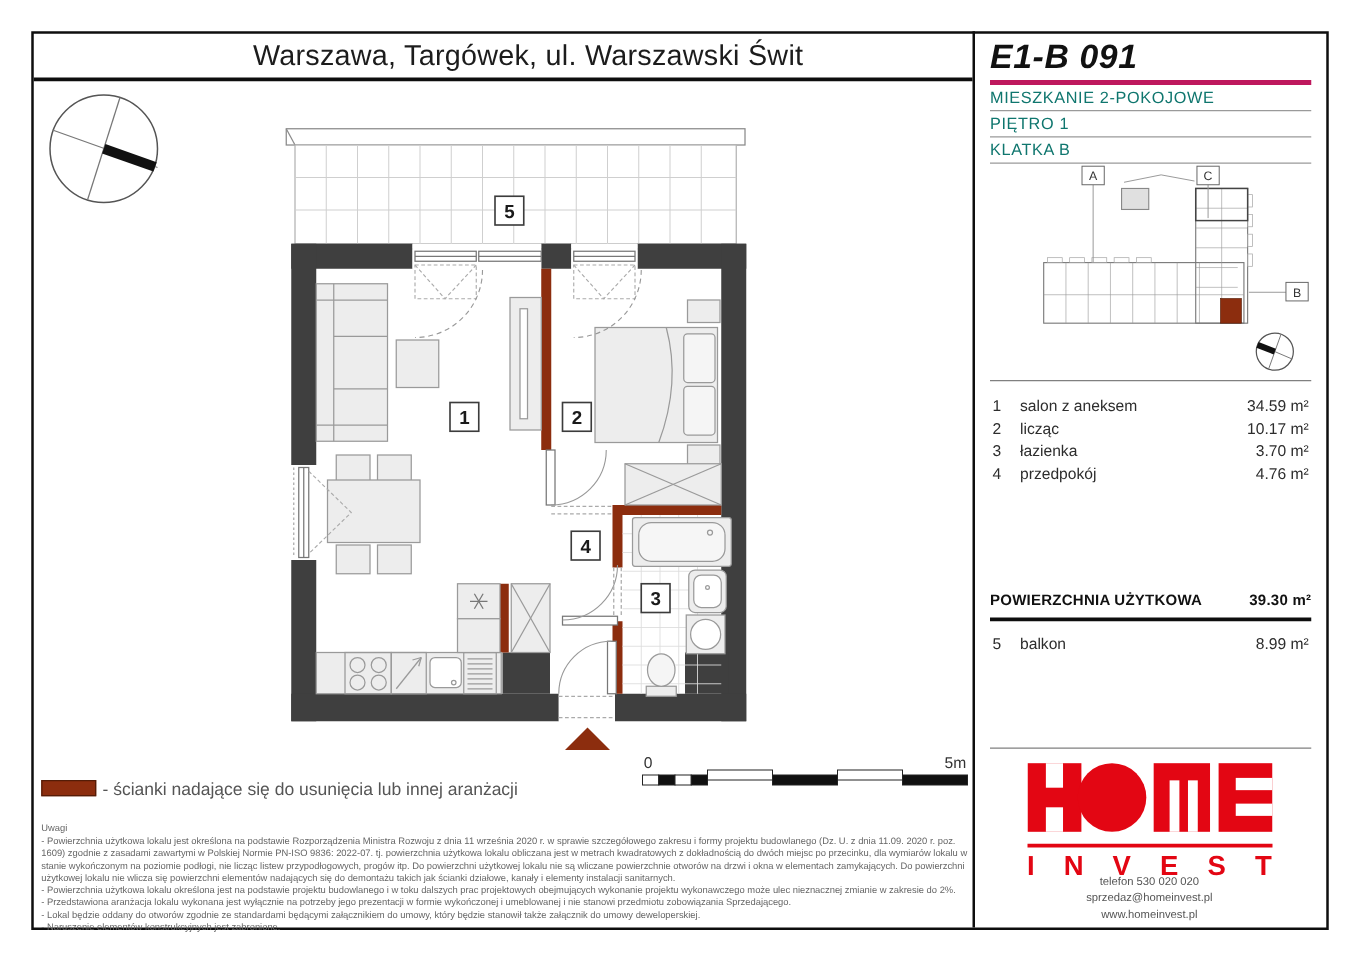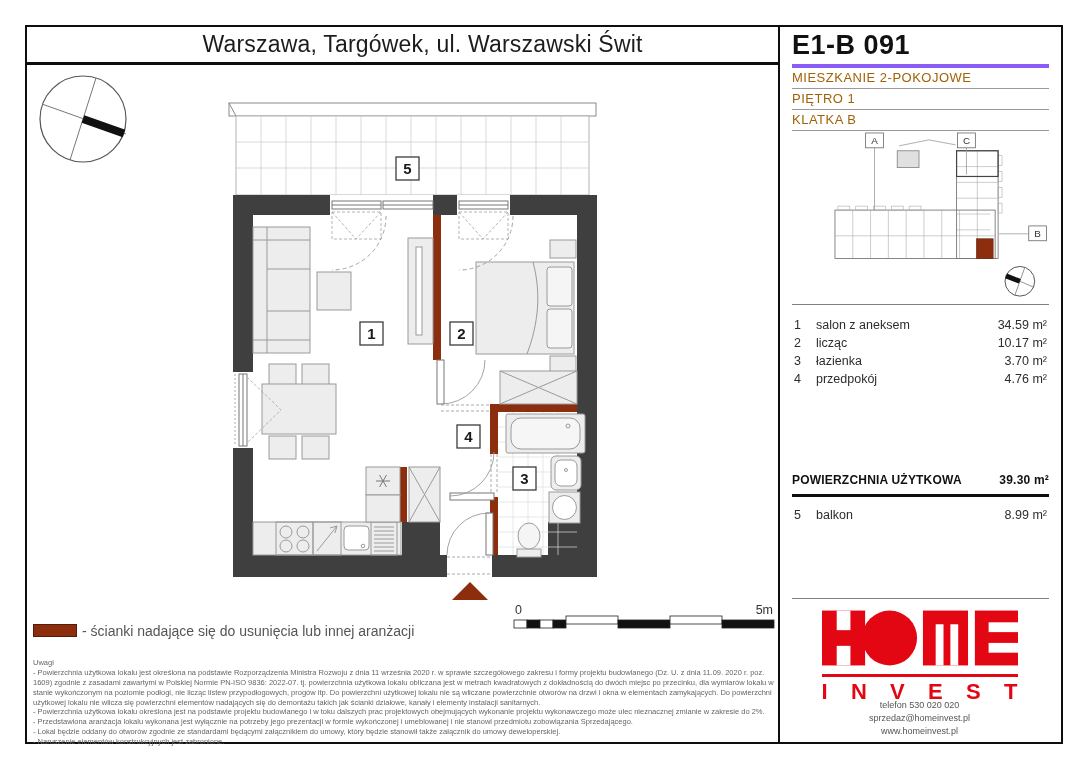--- a/index.html
+++ b/index.html
@@ -6,22 +6,22 @@
   #page{position:relative;width:1087px;height:768px;background:#fff;font-family:"Liberation Sans",sans-serif;color:#222;overflow:hidden;}
   .abs{position:absolute;}
   
   #frame{left:25px;top:25px;width:1034px;height:715px;border:2px solid #0e0e0e;}
   #vdivider{left:778px;top:25px;width:2px;height:717px;background:#0e0e0e;}
   
   #titlebar{left:27px;top:27px;width:751px;height:35px;border-bottom:3px solid #0e0e0e;display:flex;align-items:center;justify-content:center;}
   #titlebar .t{font-size:23px;font-weight:300;letter-spacing:.2px;color:#1c1c1c;margin-left:40px;}
   
   #panel{left:780px;top:27px;width:279px;height:713px;}
-  #unit-id{position:absolute;top:0;left:12px;right:10px;font-size:27px;font-weight:700;letter-spacing:.5px;color:#111;padding-top:3px;height:34px;border-bottom:4px solid #8b5cf6;}
-  .prow{position:absolute;left:12px;right:10px;height:18px;font-size:13px;letter-spacing:.5px;color:#a16207;border-bottom:1px solid #9a9a9a;padding-top:3px;}
+  #unit-id{position:absolute;top:0;left:12px;right:10px;font-size:27px;font-weight:700;letter-spacing:.5px;color:#111;padding-top:3px;height:34px;border-bottom:4px solid #be185d;font-style:italic;}
+  .prow{position:absolute;left:12px;right:10px;height:18px;font-size:13px;letter-spacing:.5px;color:#0f766e;border-bottom:1px solid #9a9a9a;padding-top:3px;}
   .thinline{position:absolute;left:12px;right:10px;border-top:1.5px solid #808080;}
   .roomrow{position:absolute;left:14px;right:12px;display:flex;font-size:12.5px;color:#2d2d2d;}
   .roomrow .n{width:22px;}
   .roomrow .nm{flex:1;}
   .roomrow .ar{text-align:right;}
   #summary{position:absolute;left:12px;right:10px;top:446px;display:flex;font-weight:700;font-size:12px;color:#111;padding-bottom:7px;border-bottom:3.5px solid #0e0e0e;letter-spacing:.2px;}
   #summary .ar{margin-left:auto;font-weight:600;}
   
   #logo-wrap{position:absolute;left:0;top:583px;width:279px;text-align:center;}
   #invest{display:flex;justify-content:space-between;width:196px;margin:2px auto 0;color:#e30613;font-size:22px;font-weight:700;}

